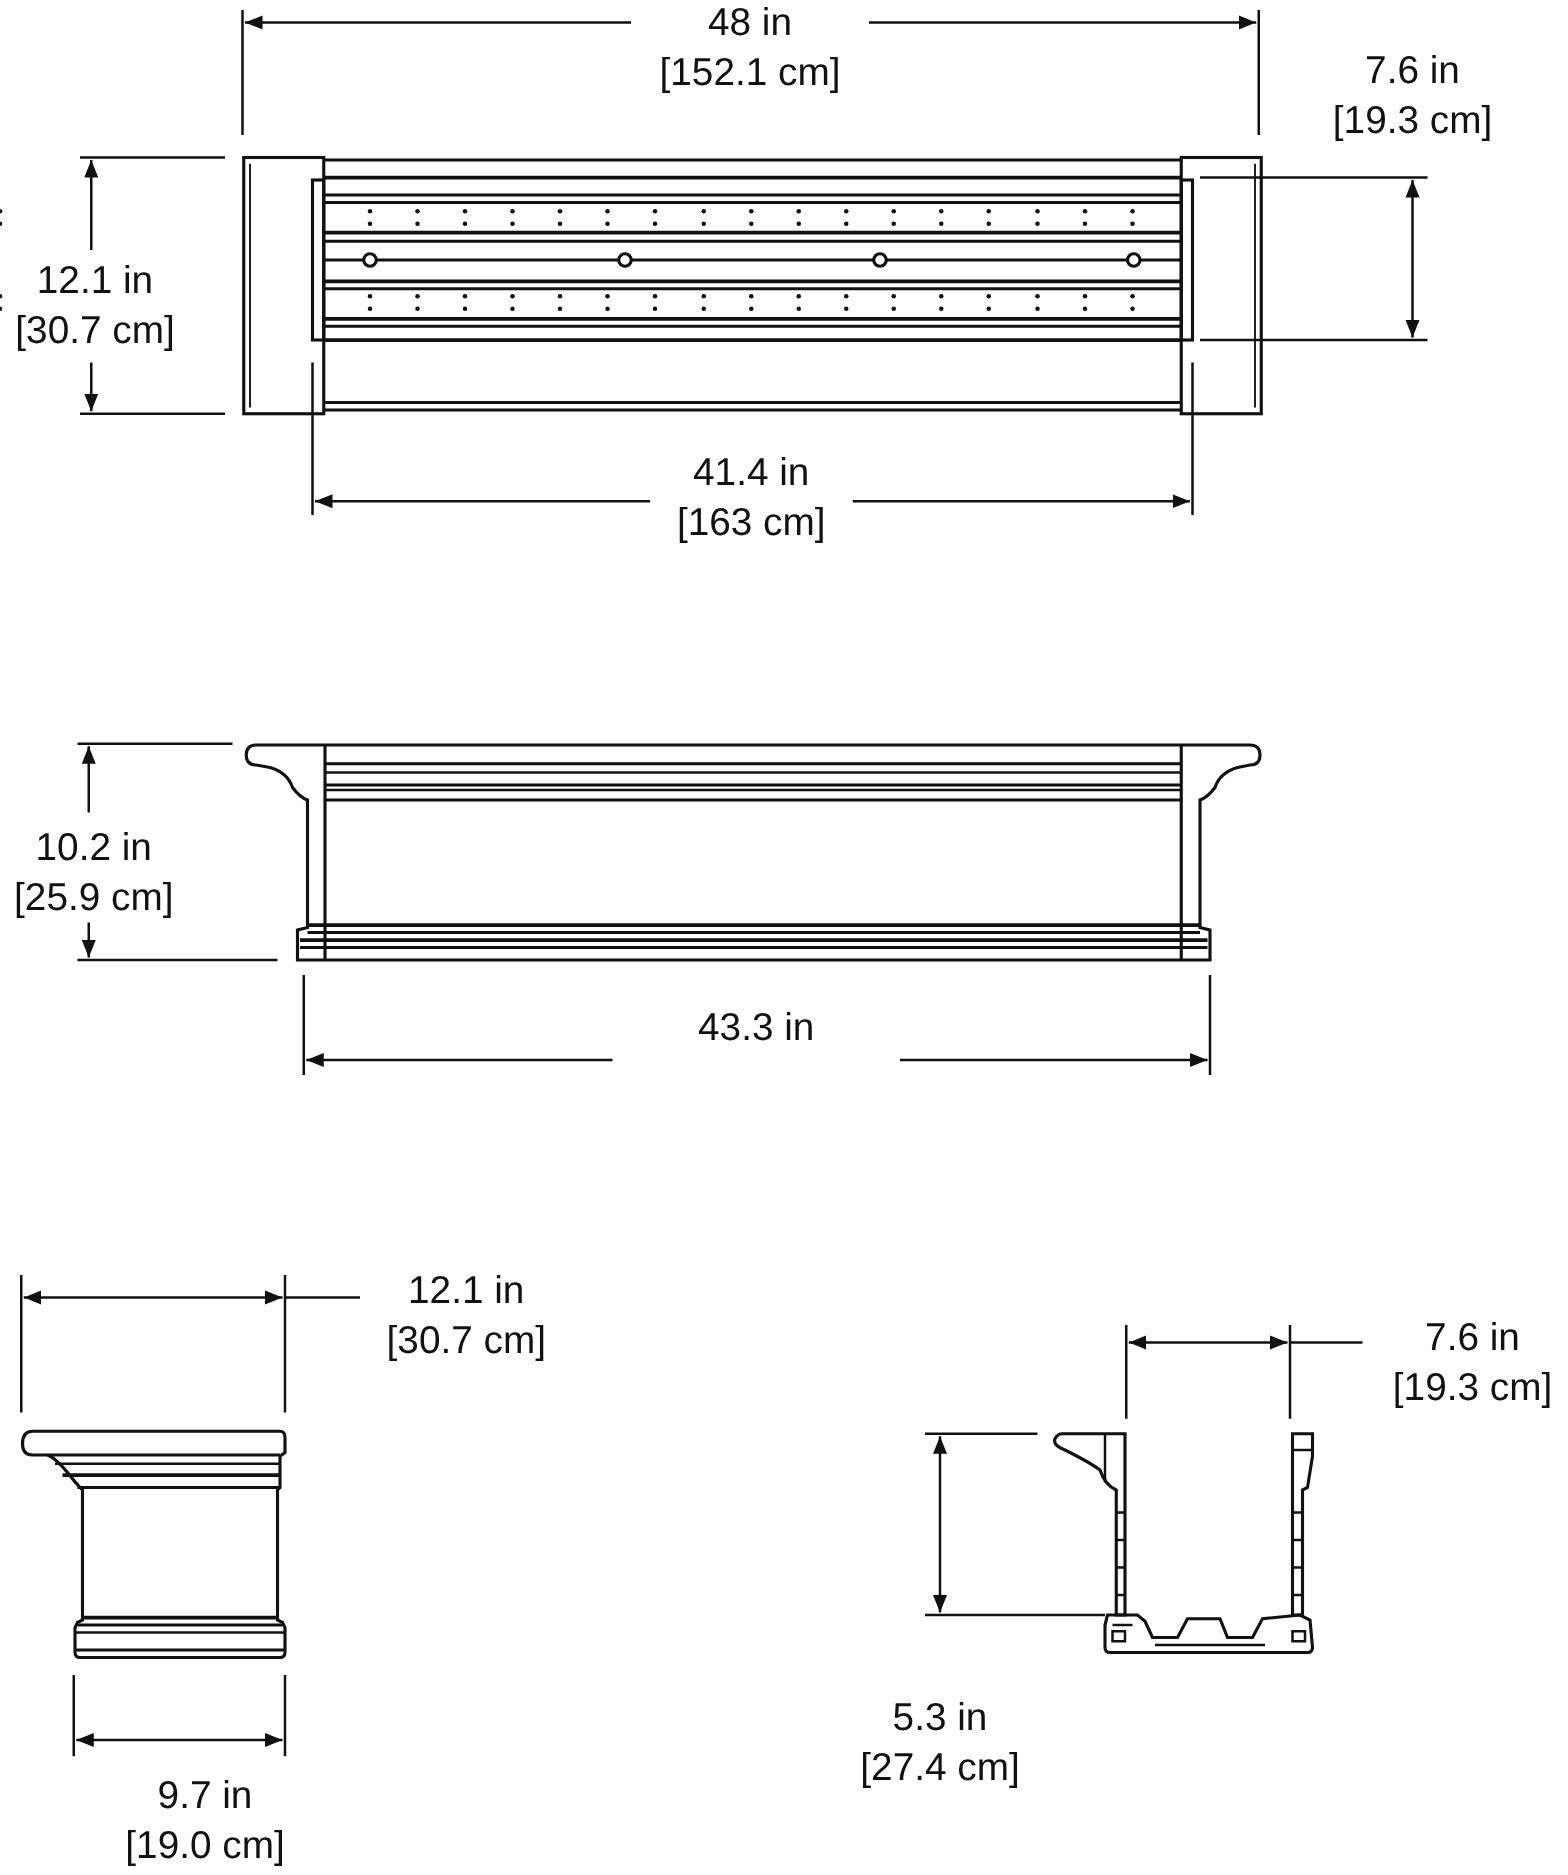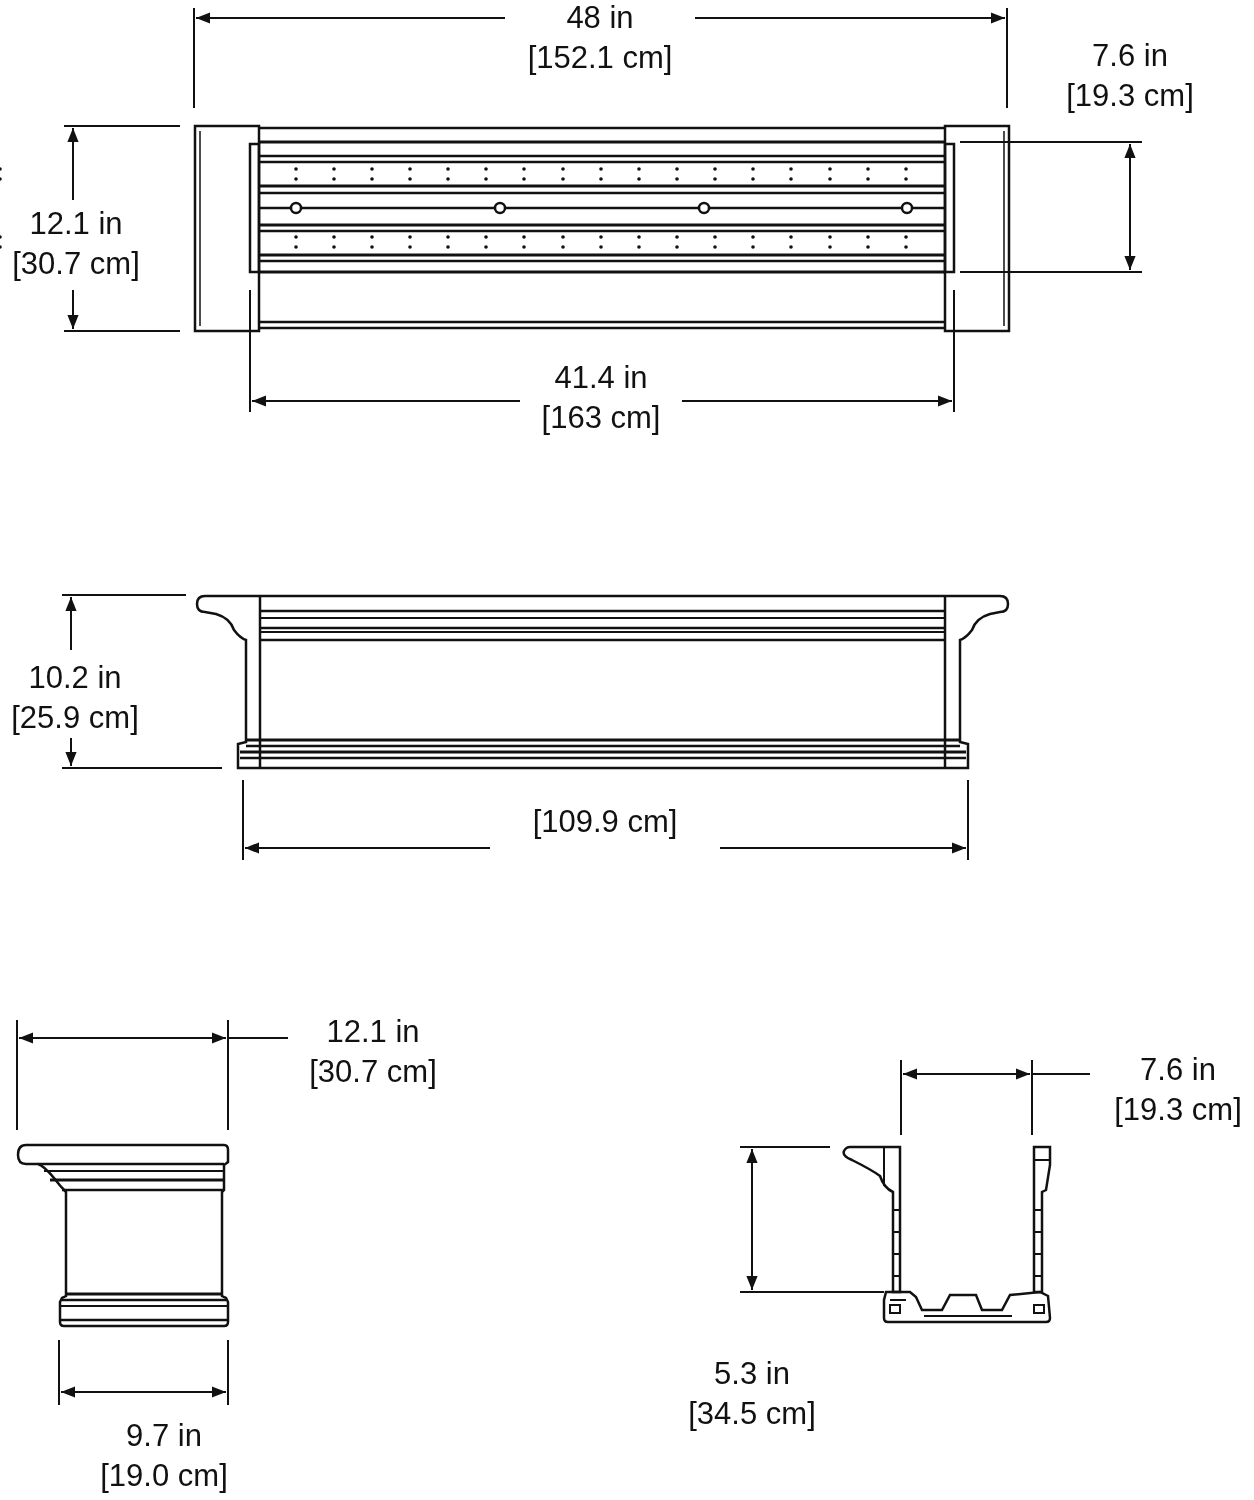--- a/index.html
+++ b/index.html
@@ -198,32 +198,32 @@
 <div class="lbl" style="left:520px; top:358px; width:162px;">
   <span>41.4 in</span>
   <span>[163 cm]</span>
 </div>
 
 <div class="lbl" style="left:-15px; top:658px; width:180px; background:transparent;">
   <span>10.2 in</span>
   <span>[25.9 cm]</span>
 </div>
 <div class="lbl" style="left:490px; top:802px; width:230px;">
-  <span>[109.9 cm]</span>
+  <span>43.3 in</span>
 </div>
 
 <div class="lbl" style="left:283px; top:1012px; width:180px; background:transparent;">
   <span>12.1 in</span>
   <span>[30.7 cm]</span>
 </div>
 <div class="lbl" style="left:74px; top:1416px; width:180px; background:transparent;">
   <span>9.7 in</span>
   <span>[19.0 cm]</span>
 </div>
 
 <div class="lbl" style="left:1088px; top:1050px; width:180px; background:transparent;">
   <span>7.6 in</span>
   <span>[19.3 cm]</span>
 </div>
 <div class="lbl" style="left:662px; top:1354px; width:180px; background:transparent;">
   <span>5.3 in</span>
-  <span>[34.5 cm]</span>
+  <span>[27.4 cm]</span>
 </div>
 
 </body></html>

